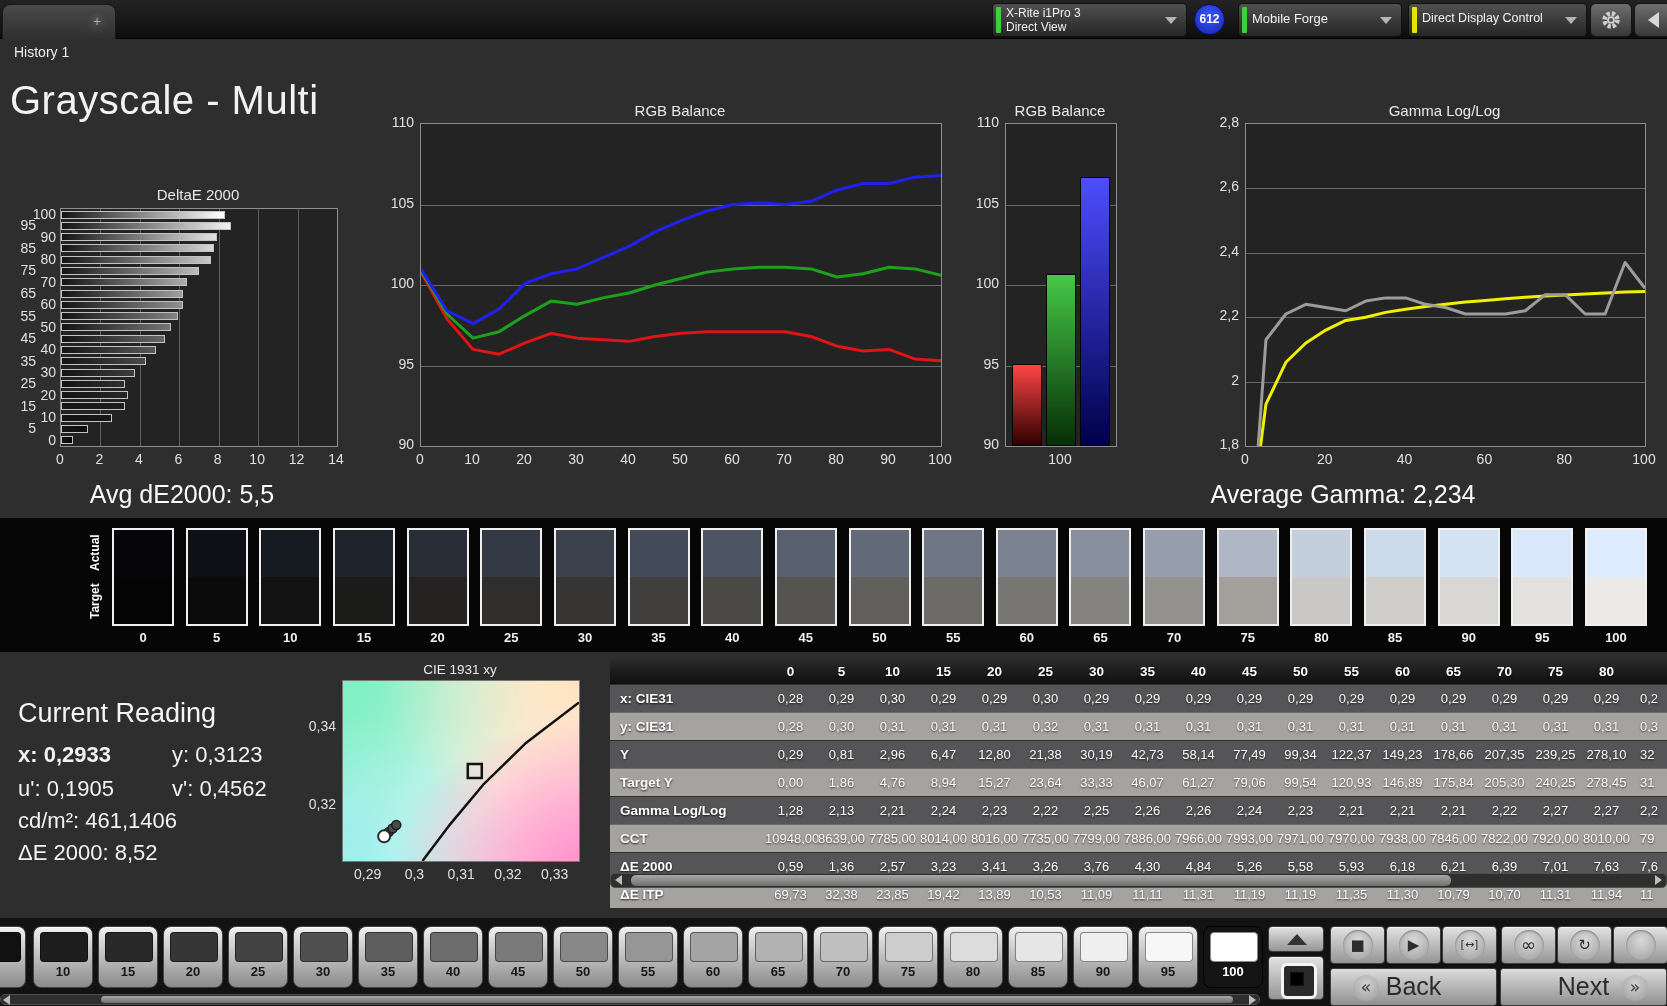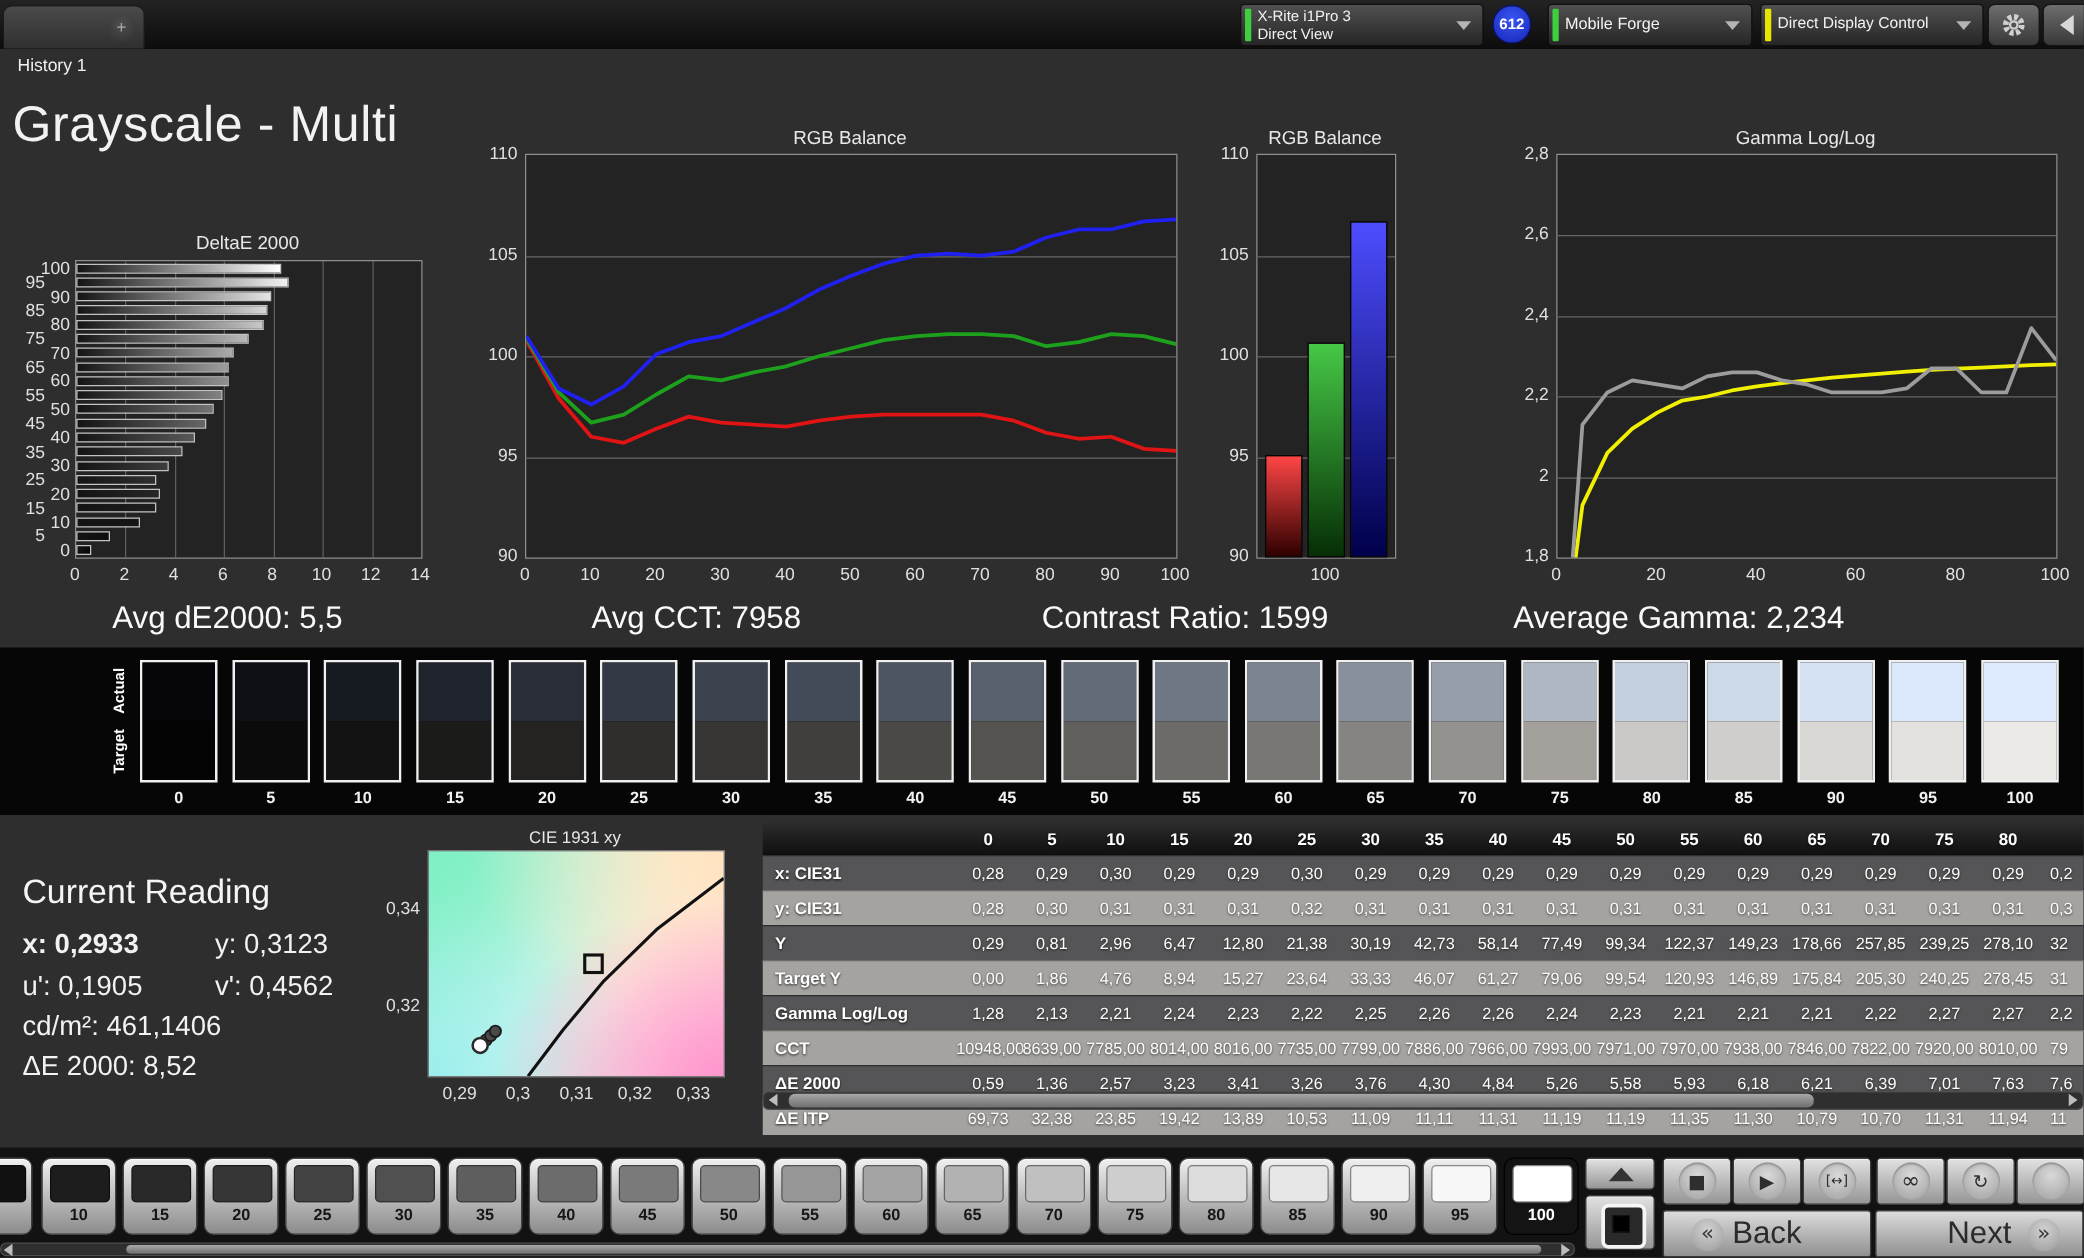--- a/index.html
+++ b/index.html
@@ -234,22 +234,20 @@
       <div class="gridh" style="top: 193.2px;"></div>
       <div class="gridh" style="top: 128.8px;"></div>
       <div class="gridh" style="top: 64.4px;"></div>
       <svg width="399" height="322" viewBox="0 0 399 322" preserveAspectRatio="none">
         <polyline points="0,434.70000000000005 19.950000000000003,280.14000000000004 39.900000000000006,238.27999999999997 59.849999999999994,218.95999999999995 79.80000000000001,206.07999999999993 99.75,196.42 119.69999999999999,193.19999999999993 139.64999999999998,188.37000000000003 159.60000000000002,185.14999999999995 179.55,182.57399999999996 199.5,180.3199999999999 219.45000000000002,178.066 239.39999999999998,176.45600000000005 259.35,174.84599999999995 279.29999999999995,173.23599999999996 299.25,171.94799999999998 319.20000000000005,170.98199999999994 339.15,170.01600000000005 359.1,169.05 379.04999999999995,168.08399999999997 399,167.44000000000005" fill="none" stroke="#f0f000" stroke-width="3" stroke-linejoin="round"></polyline>
         <polyline points="0,489.44000000000005 19.950000000000003,215.74 39.900000000000006,189.98 59.849999999999994,180.3199999999999 79.80000000000001,183.54 99.75,186.7599999999999 119.69999999999999,177.09999999999997 139.64999999999998,173.88000000000005 159.60000000000002,173.88000000000005 179.55,180.3199999999999 199.5,183.54 219.45000000000002,189.98 239.39999999999998,189.98 259.35,189.98 279.29999999999995,186.7599999999999 299.25,170.65999999999997 319.20000000000005,170.65999999999997 339.15,189.98 359.1,189.98 379.04999999999995,138.45999999999995 399,164.21999999999997" fill="none" stroke="#9c9c9c" stroke-width="3" stroke-linejoin="round"></polyline>
       </svg>
     </div>
 
   <div class="stat" id="stat-de">Avg dE2000: 5,5</div>
-  <div class="stat" id="stat-cct">Avg CCT: 7958</div>
-  <div class="stat" id="stat-contrast">Contrast Ratio: 1599</div>
   <div class="stat" id="stat-gamma">Average Gamma: 2,234</div>
 
   <div id="gs-strip">
     <div class="vlabel" style="top:10px;height:49px;">Actual</div>
     <div class="vlabel" style="top:59px;height:49px;">Target</div>
   <div class="gswatch" style="left: 112px;">
         <div class="half" style="top: 0px; background: rgb(6, 6, 10);"></div>
         <div class="half" style="top: 50%; background: rgb(4, 4, 4);"></div>
       </div>
       <div class="gslabel" style="left: 110px;">0</div>
@@ -446,21 +444,21 @@
         <div class="tcell">12,80</div>
         <div class="tcell">21,38</div>
         <div class="tcell">30,19</div>
         <div class="tcell">42,73</div>
         <div class="tcell">58,14</div>
         <div class="tcell">77,49</div>
         <div class="tcell">99,34</div>
         <div class="tcell">122,37</div>
         <div class="tcell">149,23</div>
         <div class="tcell">178,66</div>
-        <div class="tcell">257,85</div>
+        <div class="tcell">207,35</div>
         <div class="tcell">239,25</div>
         <div class="tcell">278,10</div>
         <div class="tcell cut">32</div>
       </div>
       <div class="trow light">
         <div class="tlabel">Target Y</div>
         <div class="tcell">0,00</div>
         <div class="tcell">1,86</div>
         <div class="tcell">4,76</div>
         <div class="tcell">8,94</div>

